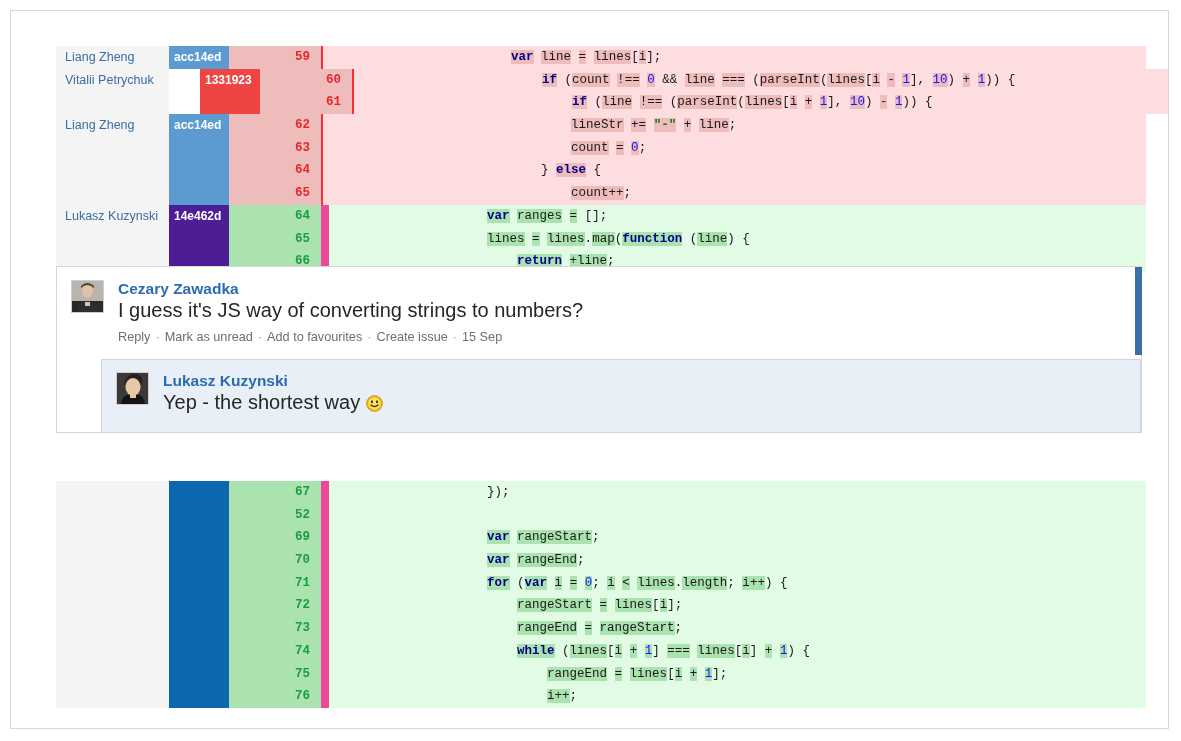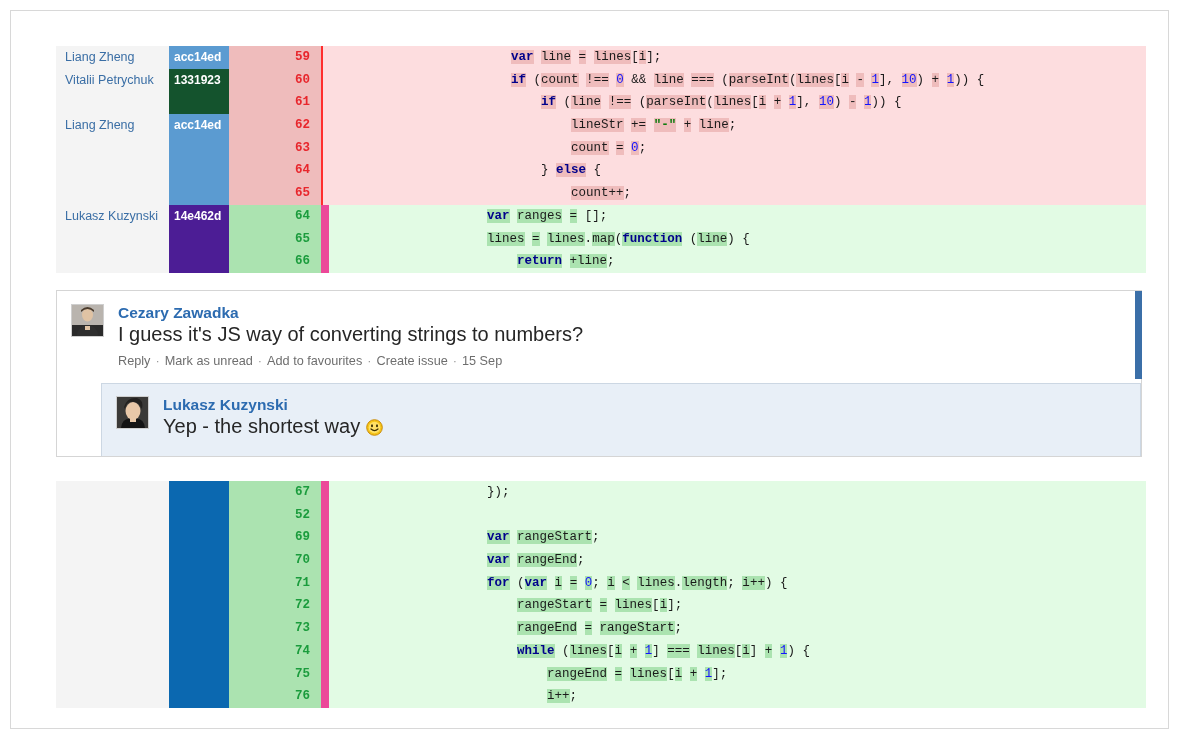--- a/index.html
+++ b/index.html
@@ -67,21 +67,21 @@
     font-family: "Liberation Sans", sans-serif;
     font-size: 12px;
     font-weight: bold;
     line-height: 22.7px;
     color: #ffffff;
     text-align: left;
     padding-left: 5px;
     overflow: hidden;
   }
   .hash-a { background: #5b9bd1; }
-  .hash-b { background: #14532d; }
+  .hash-b { background: #ef4444; margin-left: 31px; }
   .hash-c { background: #4c1d95; }
   .hash-blank { background: #0b68b0; }
 
   .col-num {
     width: 92px;
     font-family: "Liberation Mono", monospace;
     font-size: 12.5px;
     font-weight: bold;
     line-height: 22.7px;
     text-align: right;
@@ -208,21 +208,21 @@
       <div class="code-row r-removed"><div class="col-author"></div><div class="col-hash hash-b"></div><div class="col-num">61</div><div class="col-code fullhl-red"><span class="codeline">&nbsp;&nbsp;&nbsp;&nbsp;&nbsp;&nbsp;&nbsp;&nbsp;&nbsp;&nbsp;&nbsp;&nbsp;&nbsp;&nbsp;&nbsp;&nbsp;&nbsp;&nbsp;&nbsp;&nbsp;&nbsp;&nbsp;&nbsp;&nbsp;&nbsp;&nbsp;&nbsp;&nbsp;<span class="hl kw">if</span>&nbsp;<span class="pl">(</span><span class="hl pl">line</span>&nbsp;<span class="hl pl">!</span><span class="hl pl">=</span><span class="hl pl">=</span>&nbsp;<span class="pl">(</span><span class="hl pl">parseInt</span><span class="pl">(</span><span class="hl pl">lines</span><span class="pl">[</span><span class="hl pl">i</span>&nbsp;<span class="hl pl">+</span>&nbsp;<span class="hl num">1</span><span class="pl">]</span><span class="pl">,</span>&nbsp;<span class="hl num">10</span><span class="pl">)</span>&nbsp;<span class="hl pl">-</span>&nbsp;<span class="hl num">1</span><span class="pl">)</span><span class="pl">)</span>&nbsp;<span class="pl">{</span></span></div></div>
       <div class="code-row r-removed"><div class="col-author">Liang Zheng</div><div class="col-hash hash-a">acc14ed</div><div class="col-num">62</div><div class="col-code "><span class="codeline">&nbsp;&nbsp;&nbsp;&nbsp;&nbsp;&nbsp;&nbsp;&nbsp;&nbsp;&nbsp;&nbsp;&nbsp;&nbsp;&nbsp;&nbsp;&nbsp;&nbsp;&nbsp;&nbsp;&nbsp;&nbsp;&nbsp;&nbsp;&nbsp;&nbsp;&nbsp;&nbsp;&nbsp;&nbsp;&nbsp;&nbsp;&nbsp;<span class="hl pl">lineStr</span>&nbsp;<span class="hl pl">+</span><span class="hl pl">=</span>&nbsp;<span class="hl str">"-"</span>&nbsp;<span class="hl pl">+</span>&nbsp;<span class="hl pl">line</span><span class="pl">;</span></span></div></div>
       <div class="code-row r-removed"><div class="col-author"></div><div class="col-hash hash-a"></div><div class="col-num">63</div><div class="col-code "><span class="codeline">&nbsp;&nbsp;&nbsp;&nbsp;&nbsp;&nbsp;&nbsp;&nbsp;&nbsp;&nbsp;&nbsp;&nbsp;&nbsp;&nbsp;&nbsp;&nbsp;&nbsp;&nbsp;&nbsp;&nbsp;&nbsp;&nbsp;&nbsp;&nbsp;&nbsp;&nbsp;&nbsp;&nbsp;&nbsp;&nbsp;&nbsp;&nbsp;<span class="hl pl">count</span>&nbsp;<span class="hl pl">=</span>&nbsp;<span class="hl num">0</span><span class="pl">;</span></span></div></div>
       <div class="code-row r-removed"><div class="col-author"></div><div class="col-hash hash-a"></div><div class="col-num">64</div><div class="col-code fullhl-red"><span class="codeline">&nbsp;&nbsp;&nbsp;&nbsp;&nbsp;&nbsp;&nbsp;&nbsp;&nbsp;&nbsp;&nbsp;&nbsp;&nbsp;&nbsp;&nbsp;&nbsp;&nbsp;&nbsp;&nbsp;&nbsp;&nbsp;&nbsp;&nbsp;&nbsp;&nbsp;&nbsp;&nbsp;&nbsp;<span class="pl">}</span>&nbsp;<span class="hl kw">else</span>&nbsp;<span class="pl">{</span></span></div></div>
       <div class="code-row r-removed"><div class="col-author"></div><div class="col-hash hash-a"></div><div class="col-num">65</div><div class="col-code fullhl-red"><span class="codeline">&nbsp;&nbsp;&nbsp;&nbsp;&nbsp;&nbsp;&nbsp;&nbsp;&nbsp;&nbsp;&nbsp;&nbsp;&nbsp;&nbsp;&nbsp;&nbsp;&nbsp;&nbsp;&nbsp;&nbsp;&nbsp;&nbsp;&nbsp;&nbsp;&nbsp;&nbsp;&nbsp;&nbsp;&nbsp;&nbsp;&nbsp;&nbsp;<span class="hl pl">count</span><span class="hl pl">+</span><span class="hl pl">+</span><span class="pl">;</span></span></div></div>
       <div class="code-row r-added"><div class="col-author">Lukasz Kuzynski</div><div class="col-hash hash-c">14e462d</div><div class="col-num">64</div><div class="col-code "><span class="codeline">&nbsp;&nbsp;&nbsp;&nbsp;&nbsp;&nbsp;&nbsp;&nbsp;&nbsp;&nbsp;&nbsp;&nbsp;&nbsp;&nbsp;&nbsp;&nbsp;&nbsp;&nbsp;&nbsp;&nbsp;<span class="hl kw">var</span>&nbsp;<span class="hl pl">ranges</span>&nbsp;<span class="hl pl">=</span>&nbsp;<span class="pl">[</span><span class="pl">]</span><span class="pl">;</span></span></div></div>
       <div class="code-row r-added"><div class="col-author"></div><div class="col-hash hash-c"></div><div class="col-num">65</div><div class="col-code "><span class="codeline">&nbsp;&nbsp;&nbsp;&nbsp;&nbsp;&nbsp;&nbsp;&nbsp;&nbsp;&nbsp;&nbsp;&nbsp;&nbsp;&nbsp;&nbsp;&nbsp;&nbsp;&nbsp;&nbsp;&nbsp;<span class="hl pl">lines</span>&nbsp;<span class="hl pl">=</span>&nbsp;<span class="hl pl">lines</span><span class="pl">.</span><span class="hl pl">map</span><span class="pl">(</span><span class="hl kw">function</span>&nbsp;<span class="pl">(</span><span class="hl pl">line</span><span class="pl">)</span>&nbsp;<span class="pl">{</span></span></div></div>
       <div class="code-row r-added"><div class="col-author"></div><div class="col-hash hash-c"></div><div class="col-num">66</div><div class="col-code fullhl-green"><span class="codeline">&nbsp;&nbsp;&nbsp;&nbsp;&nbsp;&nbsp;&nbsp;&nbsp;&nbsp;&nbsp;&nbsp;&nbsp;&nbsp;&nbsp;&nbsp;&nbsp;&nbsp;&nbsp;&nbsp;&nbsp;&nbsp;&nbsp;&nbsp;&nbsp;<span class="hl kw">return</span>&nbsp;<span class="hl pl">+</span><span class="hl pl">line</span><span class="pl">;</span></span></div></div>
     </div>
 
-  <div class="comment-outer" style="top:279px;">
+  <div class="comment-outer" style="top:255px;">
     <div class="accent-bar" id="accent-bar" style="height: 88px; background: rgb(59, 111, 168);"></div>
 
     <div class="comment">
       <div class="avatar">
         <svg width="31" height="31" viewBox="0 0 31 31">
           <rect width="31" height="31" fill="#b9b4ae"></rect>
           <rect x="0" y="20" width="31" height="11" fill="#2a2a2a"></rect>
           <ellipse cx="15.5" cy="10" rx="5.5" ry="6.5" fill="#e0c3a4"></ellipse>
           <path d="M9 7 Q15.5 1 22 7 L22 5 Q15.5 -1 9 5 Z" fill="#4a3b2c"></path>
           <path d="M5 31 Q5 21 15.5 20 Q26 21 26 31 Z" fill="#2e2e2e"></path>

